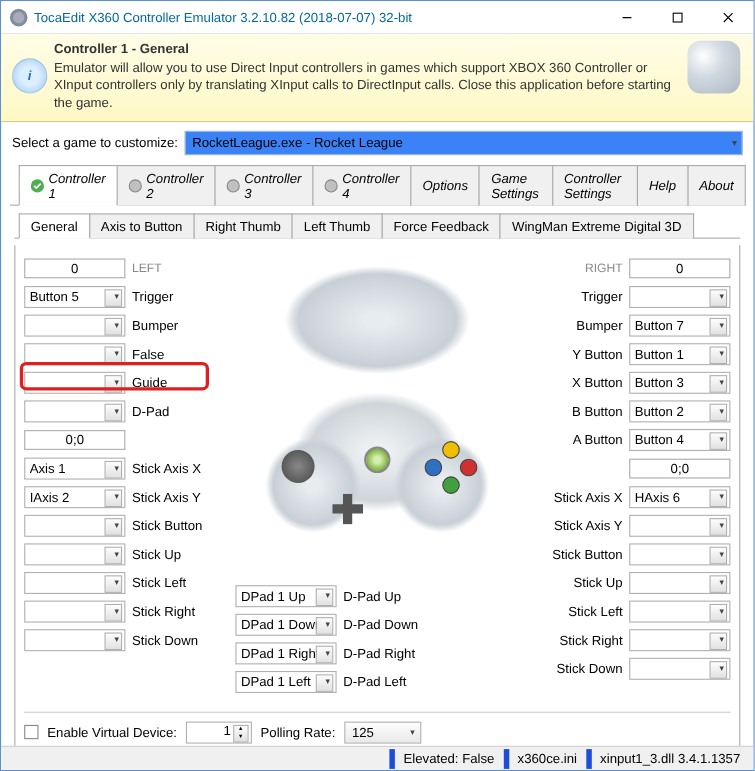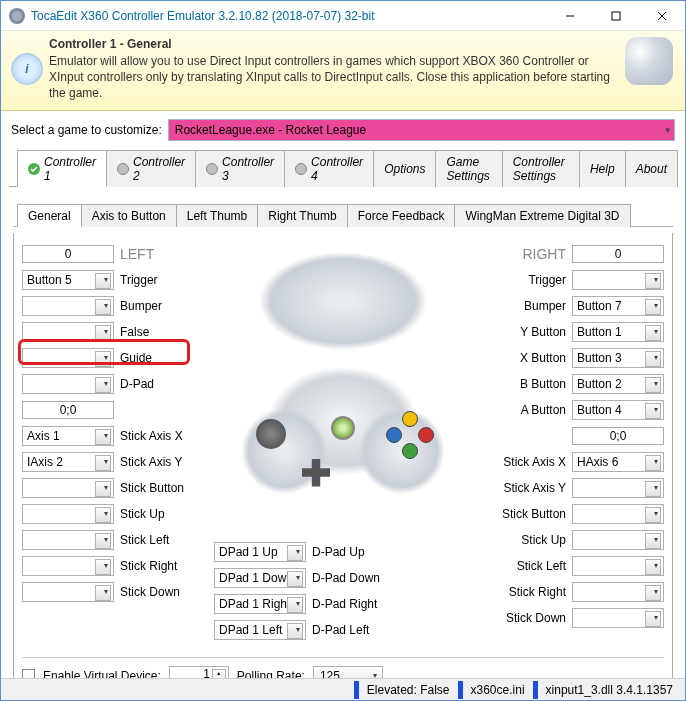--- a/index.html
+++ b/index.html
@@ -11,42 +11,42 @@
 .winbtn { width: 46px; height: 30px; display: flex; align-items: center; justify-content: center; color: #000; }
 .winbtn svg { width: 10px; height: 10px; }
 
 .banner { background: linear-gradient(#fffde7, #fff8c5); padding: 6px 12px 8px 10px; border-bottom: 1px solid #d4cd8a; display: flex; align-items: flex-start; }
 .banner-title { font-weight: bold; color: #333; margin-bottom: 2px; }
 .banner-body { color: #333; line-height: 1.35; }
 .banner-icon { width: 32px; height: 32px; flex-shrink:0; margin-right:6px; margin-top:16px; background: radial-gradient(circle,#dbefff 40%,#9cc6ef); border-radius:50%; display:flex; align-items:center; justify-content:center; color:#2a6db5; font-weight:bold; font-style:italic; border:1px solid #a0c4e8; }
 .banner-right-img { width:48px; height:48px; flex-shrink:0; margin-left:8px; background: radial-gradient(ellipse at 30% 30%, #fff 0%, #d0d8e0 40%, #aeb8c2 100%); border-radius:12px; }
 
 .game-select-row { display:flex; align-items:center; padding:8px 10px 6px 10px; gap:6px; }
-.combo-large { flex:1; height:22px; border:1px solid #9db7d1; background:#ec4899; padding:0 18px 0 6px; position:relative; display:flex; align-items:center; }
+.combo-large { flex:1; height:22px; border:1px solid #9db7d1; background:#3b82f6; padding:0 18px 0 6px; position:relative; display:flex; align-items:center; }
 .combo-large::after { content:"▾"; position:absolute; right:4px; font-size:9px; color:#444; }
 
 .tabs { display:flex; border-bottom:1px solid #aaa; padding-left:8px; margin:2px 8px 0 8px; gap:0;font-style:italic; }
 .tab { padding:4px 10px 3px 10px; border:1px solid #aaa; border-bottom:none; background:#f0f0f0; margin-right:-1px; position:relative; top:1px; display:flex; align-items:center; gap:4px; cursor:pointer; }
 .tab.active { background:#fff; border-bottom:1px solid #fff; z-index:1; }
 .tab-icon { width:12px; height:12px; border-radius:50%; background:#4caf50; flex-shrink:0; display:flex; align-items:center; justify-content:center; }
 .tab-icon.grey { background:#c0c0c0; border:1px solid #888; }
 .tab-icon svg { width:8px; height:8px; }
 
-.subtabs { display:flex; border-bottom:1px solid #aaa; padding-left:4px; margin:16px 12px 0 12px; }
+.subtabs { display:flex; border-bottom:1px solid #aaa; padding-left:4px; margin:6px 12px 0 12px; }
 .subtab { padding:4px 10px 3px 10px; border:1px solid #aaa; border-bottom:none; background:#f0f0f0; margin-right:-1px; position:relative; top:1px; cursor:pointer; }
 .subtab.active { background:#fff; border-bottom:1px solid #fff; z-index:1; }
 
 .body-area { position:relative; margin:6px 12px; border:1px solid #aaa; border-top:none; padding:8px 8px 8px 8px; height:490px; }
 .col { position:absolute; }
 .left-col { left:8px; top:8px; width:178px; }
 .right-col { right:8px; top:8px; width:178px; }
 .center-col { left:196px; right:196px; top:8px; bottom:60px; }
 
 .num-box { width:92px; height:18px; border:1px solid #aaa; background:#fff; text-align:center; line-height:16px; }
-.hdr { color:#888; font-size:14px; }
+.hdr { color:#888; font-size:11px; }
 .row { display:flex; align-items:center; gap:6px; height:26px; }
 .right-col .row { justify-content:flex-end; }
 .lbl { color:#000; white-space:nowrap; }
 .combo { width:92px; height:20px; border:1px solid #b0b0b0; background:#fff; position:relative; display:flex; align-items:center; padding-left:4px; }
 .combo::after { content:""; position:absolute; right:2px; top:2px; width:14px; height:14px; background:linear-gradient(#fdfdfd,#e1e1e1); border:1px solid #b0b0b0; }
 .combo::before { content:"▾"; position:absolute; right:5px; font-size:8px; color:#444; z-index:2; }
 
 .red-highlight { position:absolute; border:3px solid #e02020; border-radius:6px; pointer-events:none; z-index:5; }
 
 .controller-img { width:100%; height:270px; background:
@@ -155,22 +155,22 @@
       <span>Help</span>
     </div>
   <div class="tab">
       <span>About</span>
     </div>
 </div>
 
 <div class="subtabs">
   <div class="subtab active"><span>General</span></div>
   <div class="subtab"><span>Axis to Button</span></div>
+  <div class="subtab"><span>Right Thumb</span></div>
   <div class="subtab"><span>Left Thumb</span></div>
-  <div class="subtab"><span>Right Thumb</span></div>
   <div class="subtab"><span>Force Feedback</span></div>
   <div class="subtab"><span>WingMan Extreme Digital 3D</span></div>
 </div>
 
 <div class="body-area">
 
   <div class="red-highlight" style="left:4px; top:106px; width:172px; height:26px;"></div>
 
   <div class="col left-col">
     <div class="row">

